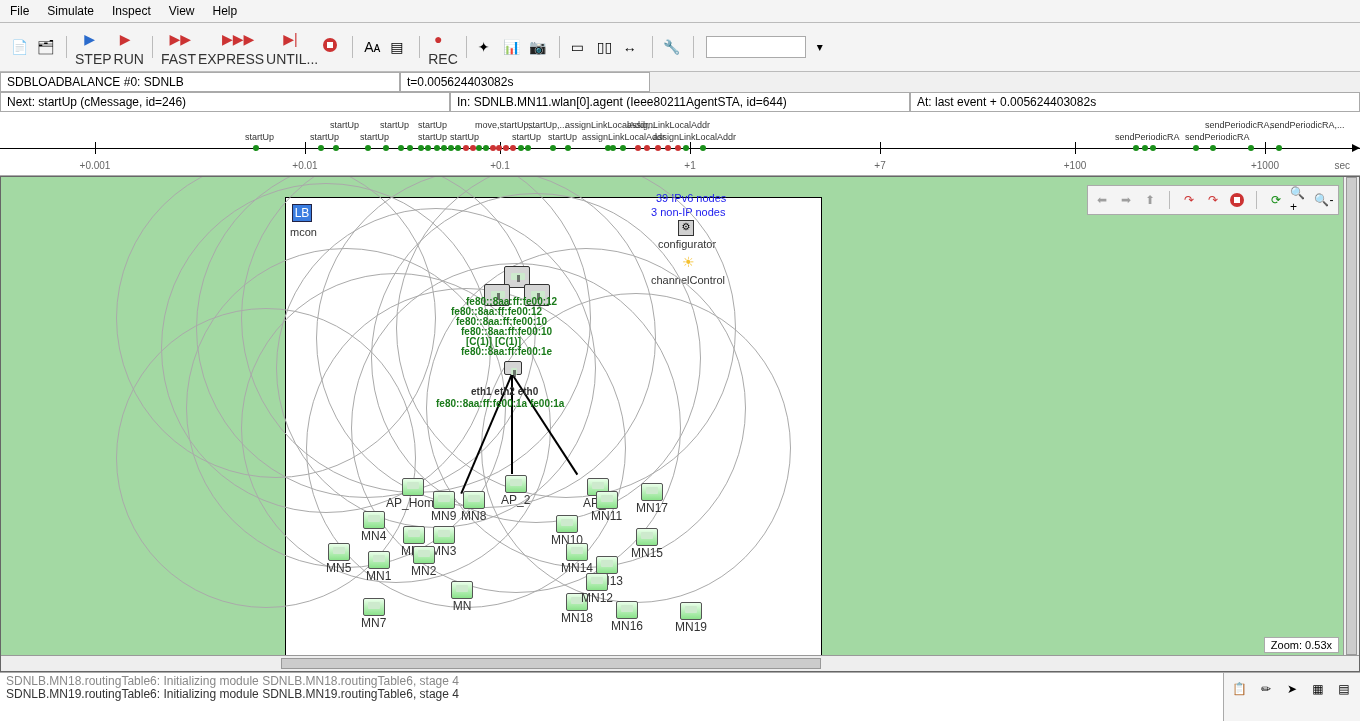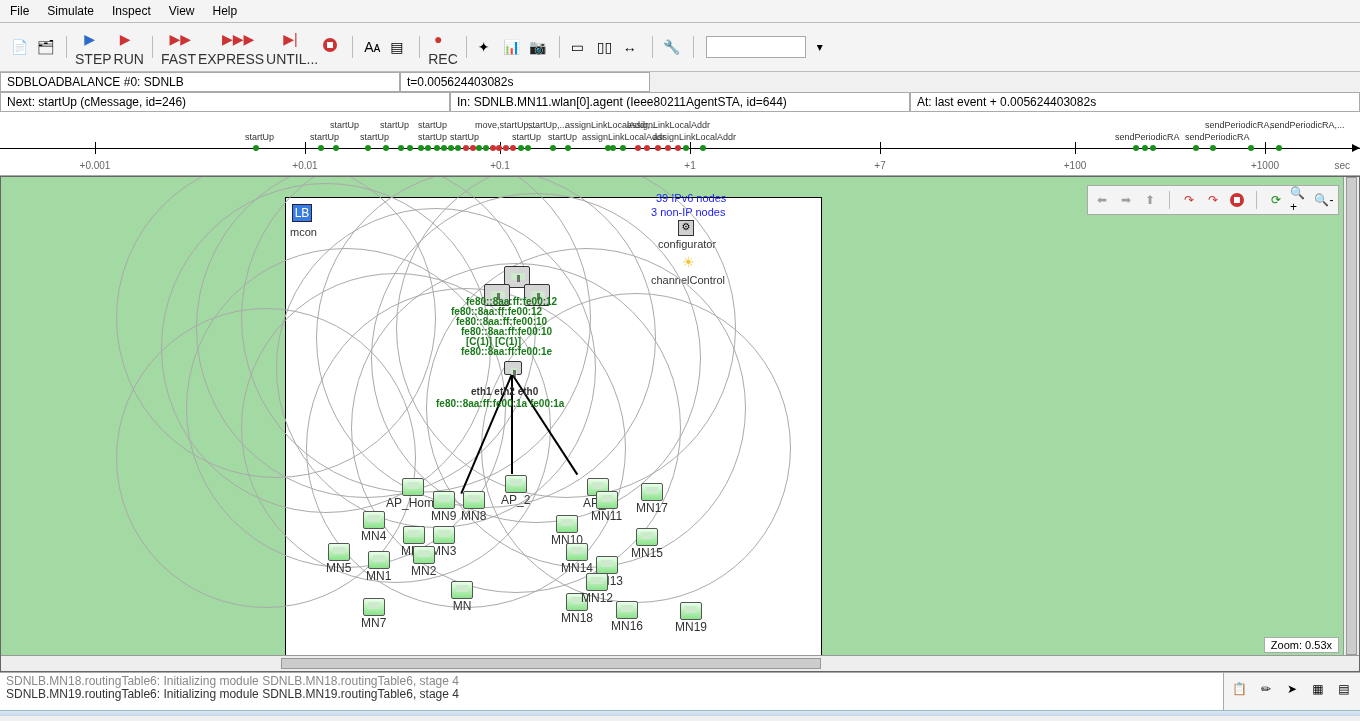--- a/index.html
+++ b/index.html
@@ -62,21 +62,21 @@
   .srv .icon::before { content:'|||'; font-size:8px; letter-spacing:-1px; position:absolute; top:6px; left:6px; color:#333; }
   .netlabel { position:absolute; font-size:11px; color:#1a1aee; }
   .greenlabel { position:absolute; font-size:10px; color:#1a7a1a; font-weight:bold; white-space:nowrap; pointer-events:none; }
   .blacklabel { color:#333; }
   .sdn-icon { position:absolute; top:6px; left:6px; width:20px; height:18px; background:#3a7de0; border:1px solid #224; color:#fff; font-size:7px; display:flex; align-items:center; justify-content:center; }
 
   .wire { position:absolute; background:#000; height:2px; transform-origin:left center; }
   .circle { position:absolute; border:1px solid #aaa; border-radius:50%; pointer-events:none; }
 
   
-  .bottom { display:flex; border-top:1px solid #aaa; height:38px; }
+  .bottom { display:flex; border-top:1px solid #aaa; height:50px; }
   .log { flex:1; background:#fff; font-family:Consolas, monospace; font-size:11px; color:#888; padding:2px 6px; overflow:hidden; line-height:13px; }
   .log .line2 { color:#333; }
   .bottom-btns { display:flex; gap:2px; padding:4px; background:#f4f4f4; border-left:1px solid #aaa; }
 
   .taskbar { height:6px; background:linear-gradient(#dfe8f4,#c3d7ee); border-top:1px solid #9bb; }
 </style>
 </head>
 <body>
 
 <div class="menubar" id="menubar">

